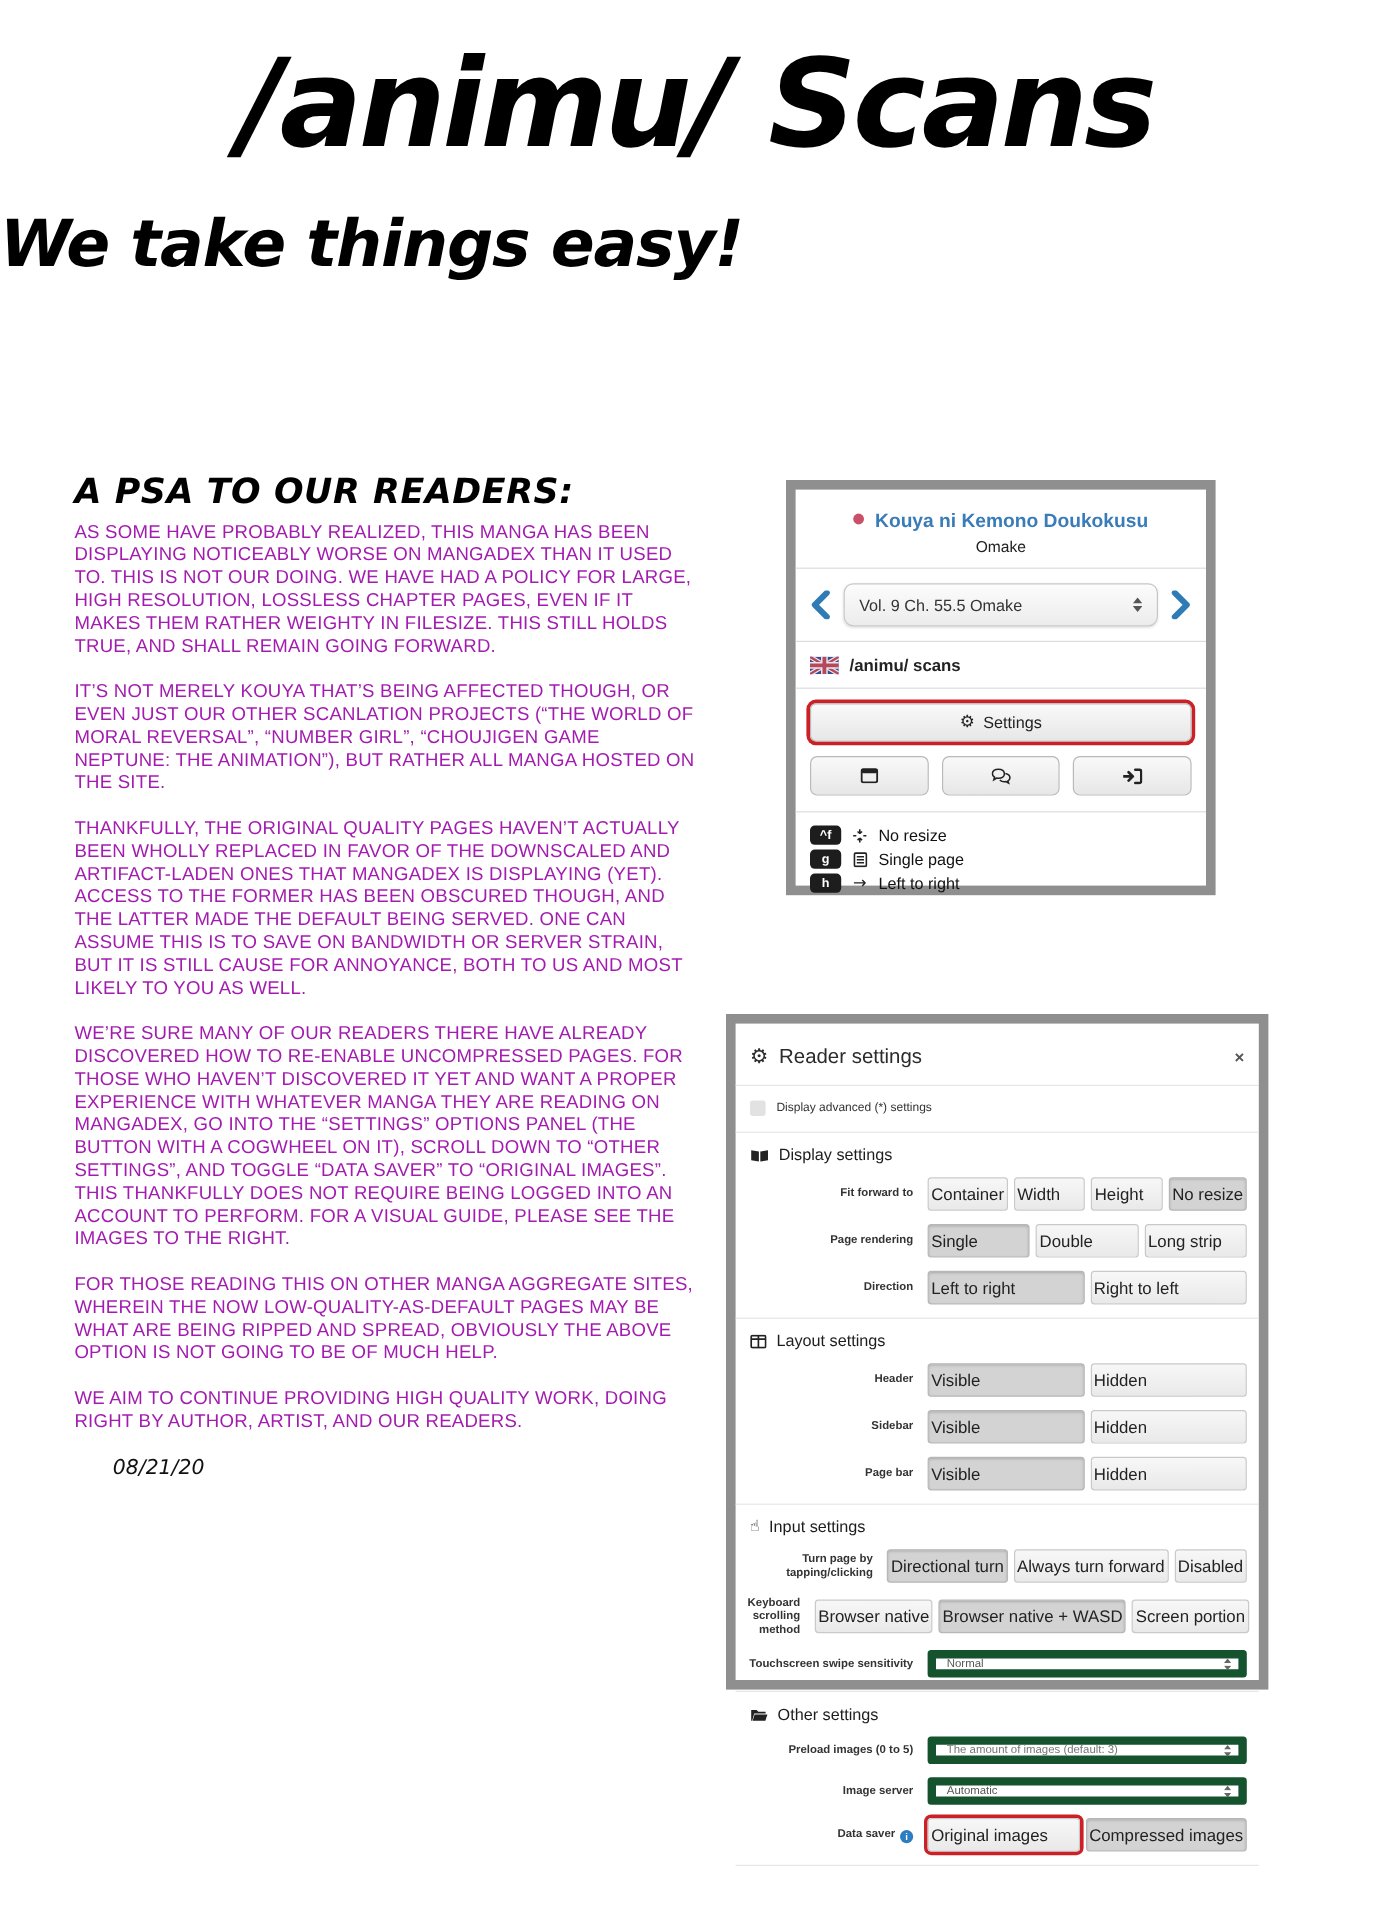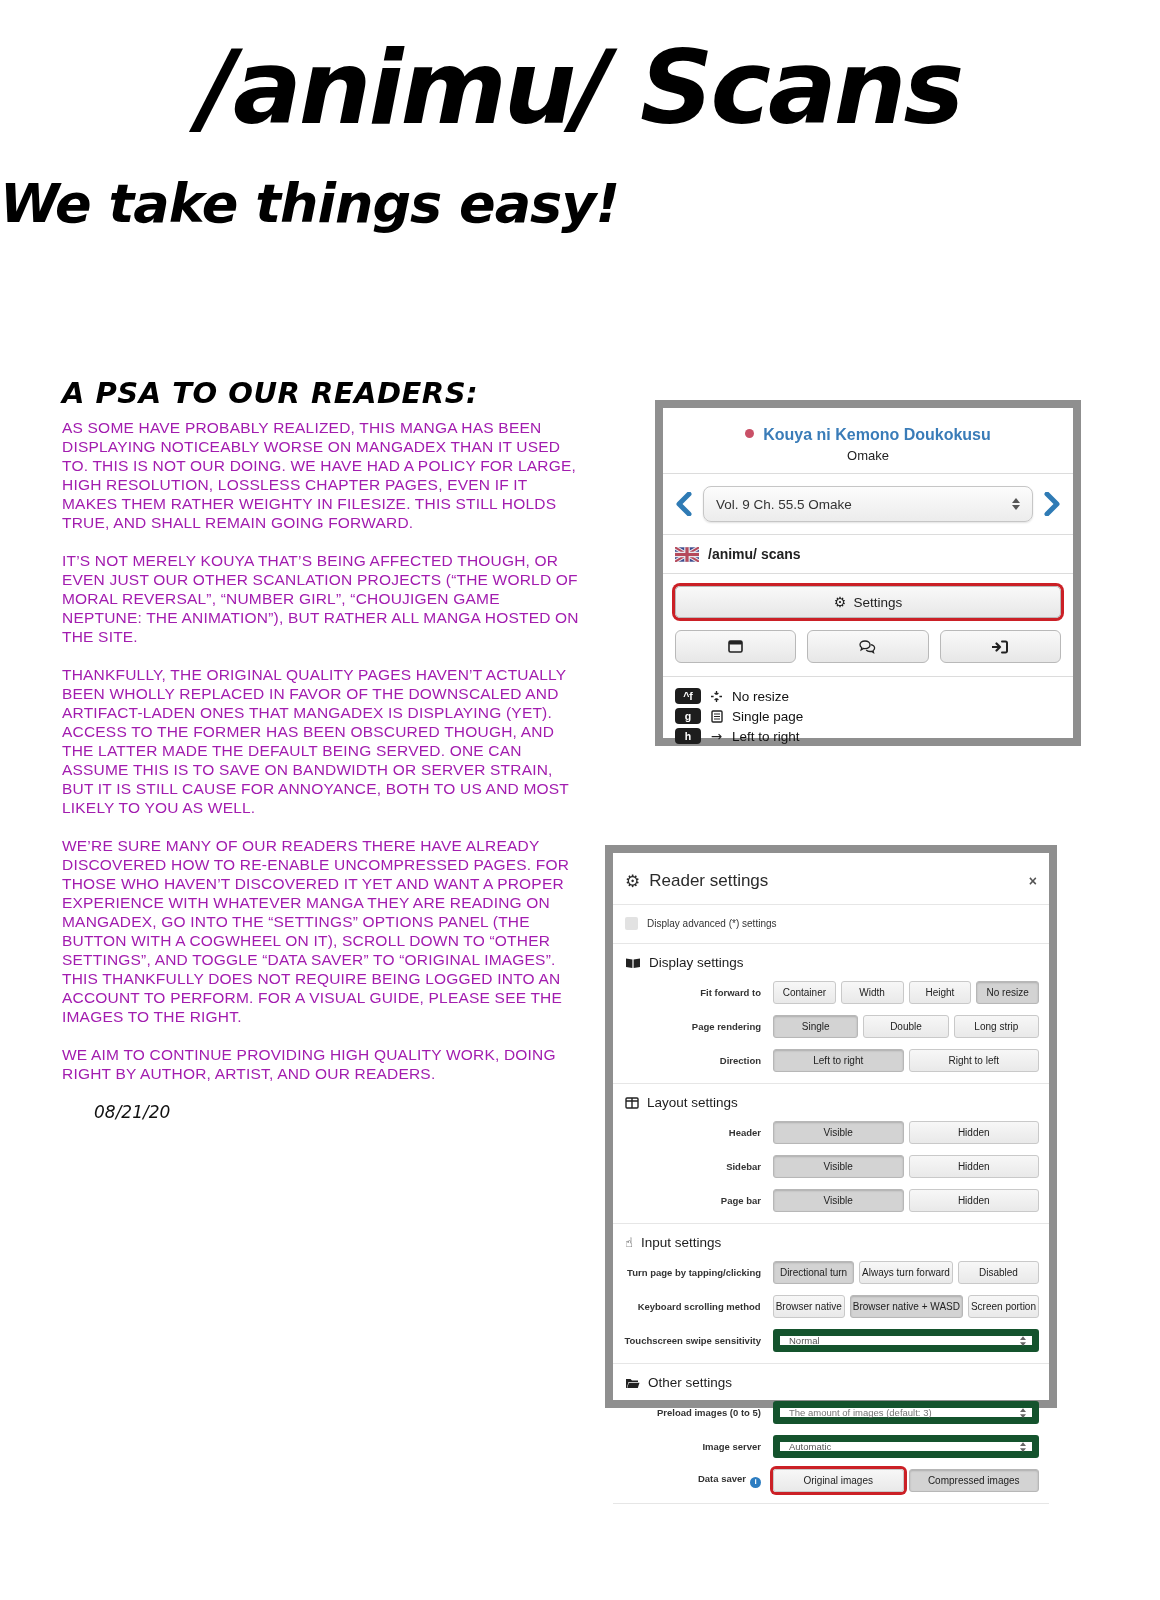--- a/index.html
+++ b/index.html
@@ -12,33 +12,33 @@
     text-align:center; font-family:"DejaVu Sans", sans-serif;
     font-weight:bold; font-style:italic; font-size:102px; letter-spacing:-3px; color:#000;
   }
   .site-subtitle {
     position:absolute; top:172px; left:0; width:100%;
     text-align:left; font-family:"DejaVu Sans", sans-serif;
     font-weight:bold; font-style:italic; font-size:54px; letter-spacing:-1px; color:#000;
   }
 
   
-  .psa { position:absolute; left:62px; top:376px; width:520px; }
+  .psa { position:absolute; left:62px; top:392px; width:520px; }
   .psa-heading {
     font-family:"DejaVu Sans", sans-serif; font-weight:bold; font-style:italic;
     font-size:29px; letter-spacing:0.5px; margin-bottom:8px; color:#000;
   }
   .psa p { font-size:15.5px; line-height:19px; margin-bottom:19px; color:#a21caf; letter-spacing:0.2px; }
   .psa-date { font-size:17px; margin-left:32px; margin-top:4px; font-family:"DejaVu Sans", sans-serif; font-style:italic; }
 
   
   .framed { position:absolute; background:#fff; border:8px solid #8f8f8f; }
 
   
-  .panel1 { left:655px; top:400px; width:426px; height:346px; padding:8px 12px; }
+  .panel1 { left:655px; top:400px; width:358px; height:346px; padding:8px 12px; }
   .p1-title-row { text-align:center; padding:10px 0 2px; }
   .dot { display:inline-block; width:9px; height:9px; border-radius:50%; background:#c95067; margin-right:9px; vertical-align:2px; }
   .manga-title { color:#3a7cb8; font-size:16px; font-weight:600; }
   .p1-sub { text-align:center; font-size:13px; color:#222; padding:2px 0 10px; }
   .div1 { border:0; border-top:1px solid #dcdcdc; margin:0 -12px; }
   .p1-nav { display:flex; align-items:center; gap:10px; padding:12px 0; }
   .chev { width:18px; height:24px; flex:0 0 auto; cursor:pointer; }
   .p1-select {
     flex:1; height:36px; border:1px solid #c6c6c6; border-radius:8px;
     background:linear-gradient(#fcfcfc,#ececec); display:flex; align-items:center;
@@ -67,21 +67,21 @@
   .m-close { margin-left:auto; color:#555; font-weight:bold; font-size:14px; cursor:pointer; line-height:1; }
   .div2 { border:0; border-top:1px solid #e6e6e6; margin:0 -10px; }
   .m-check { display:flex; align-items:center; gap:9px; padding:12px 2px 13px; font-size:10px; color:#333; }
   .cb { width:13px; height:13px; background:#e2e2e2; border-radius:2px; cursor:pointer; }
   .m-section { padding-top:9px; }
   .m-sec-h { display:flex; align-items:center; gap:8px; font-size:13.5px; color:#1d1d1d; padding:2px 2px 11px; }
   .m-row { display:flex; align-items:center; margin-bottom:11px; }
   .m-label { width:150px; text-align:right; padding-right:12px; font-size:9.5px; font-weight:bold; color:#333; line-height:1.2; }
   .m-opts { flex:1; display:flex; gap:5px; }
   .m-btn {
-    flex:1; text-align:center; font-size:10px; color:#222; padding:5px 2px;
+    flex:1; text-align:left; font-size:14px; color:#222; padding:5px 2px;
     border:1px solid #c9c9c9; border-radius:3px;
     background:linear-gradient(#f7f7f7,#e9e9e9); cursor:pointer; white-space:nowrap;
   }
   .m-btn.sel { background:#d3d3d3; border-color:#b7b7b7; box-shadow:inset 0 1px 2px rgba(0,0,0,.18); }
   .m-btn.hl { box-shadow:0 0 0 3px #cb2026; position:relative; z-index:1; }
   .m-field { flex:1; position:relative; display:flex; align-items:center; border:7px solid #14532d; border-radius:3px; height:23px; background:#fff; padding:0 18px 0 9px; font-size:9.5px; color:#555; }
   .m-field input { border:0; outline:0; width:100%; font-size:9.5px; color:#444; font-family:"Liberation Sans",sans-serif; background:transparent; }
   .m-field .updown { position:absolute; right:6px; top:50%; transform:translateY(-50%); }
   .info { display:inline-flex; width:11px; height:11px; border-radius:50%; background:#2d7dc1; color:#fff; font-size:8px; font-weight:bold; align-items:center; justify-content:center; margin-left:4px; vertical-align:-2px; font-style:normal; }
   .m-bottom-gap { height:6px; }
@@ -91,20 +91,21 @@
 
 <div class="site-title">/animu/ Scans</div>
 <div class="site-subtitle">We take things easy!</div>
 
 <div class="psa">
   <div class="psa-heading">A PSA TO OUR READERS:</div>
   <p>AS SOME HAVE PROBABLY REALIZED, THIS MANGA HAS BEEN DISPLAYING NOTICEABLY WORSE ON MANGADEX THAN IT USED TO. THIS IS NOT OUR DOING. WE HAVE HAD A POLICY FOR LARGE, HIGH RESOLUTION, LOSSLESS CHAPTER PAGES, EVEN IF IT MAKES THEM RATHER WEIGHTY IN FILESIZE. THIS STILL HOLDS TRUE, AND SHALL REMAIN GOING FORWARD.</p>
   <p>IT’S NOT MERELY KOUYA THAT’S BEING AFFECTED THOUGH, OR EVEN JUST OUR OTHER SCANLATION PROJECTS (“THE WORLD OF MORAL REVERSAL”, “NUMBER GIRL”, “CHOUJIGEN GAME NEPTUNE: THE ANIMATION”), BUT RATHER ALL MANGA HOSTED ON THE SITE.</p>
   <p>THANKFULLY, THE ORIGINAL QUALITY PAGES HAVEN’T ACTUALLY BEEN WHOLLY REPLACED IN FAVOR OF THE DOWNSCALED AND ARTIFACT-LADEN ONES THAT MANGADEX IS DISPLAYING (YET). ACCESS TO THE FORMER HAS BEEN OBSCURED THOUGH, AND THE LATTER MADE THE DEFAULT BEING SERVED. ONE CAN ASSUME THIS IS TO SAVE ON BANDWIDTH OR SERVER STRAIN, BUT IT IS STILL CAUSE FOR ANNOYANCE, BOTH TO US AND MOST LIKELY TO YOU AS WELL.</p>
   <p>WE’RE SURE MANY OF OUR READERS THERE HAVE ALREADY DISCOVERED HOW TO RE-ENABLE UNCOMPRESSED PAGES. FOR THOSE WHO HAVEN’T DISCOVERED IT YET AND WANT A PROPER EXPERIENCE WITH WHATEVER MANGA THEY ARE READING ON MANGADEX, GO INTO THE “SETTINGS” OPTIONS PANEL (THE BUTTON WITH A COGWHEEL ON IT), SCROLL DOWN TO “OTHER SETTINGS”, AND TOGGLE “DATA SAVER” TO “ORIGINAL IMAGES”. THIS THANKFULLY DOES NOT REQUIRE BEING LOGGED INTO AN ACCOUNT TO PERFORM. FOR A VISUAL GUIDE, PLEASE SEE THE IMAGES TO THE RIGHT.</p>
+  <p>FOR THOSE READING THIS ON OTHER MANGA AGGREGATE SITES, WHEREIN THE NOW LOW-QUALITY-AS-DEFAULT PAGES MAY BE WHAT ARE BEING RIPPED AND SPREAD, OBVIOUSLY THE ABOVE OPTION IS NOT GOING TO BE OF MUCH HELP.</p>
   <p>WE AIM TO CONTINUE PROVIDING HIGH QUALITY WORK, DOING RIGHT BY AUTHOR, ARTIST, AND OUR READERS.</p>
   <div class="psa-date">08/21/20</div>
 </div>
 
 <div class="framed panel1">
   <div class="p1-title-row">
     <span class="dot"></span><span class="manga-title">Kouya ni Kemono Doukokusu</span>
   </div>
   <div class="p1-sub">Omake</div>
   <hr class="div1">

